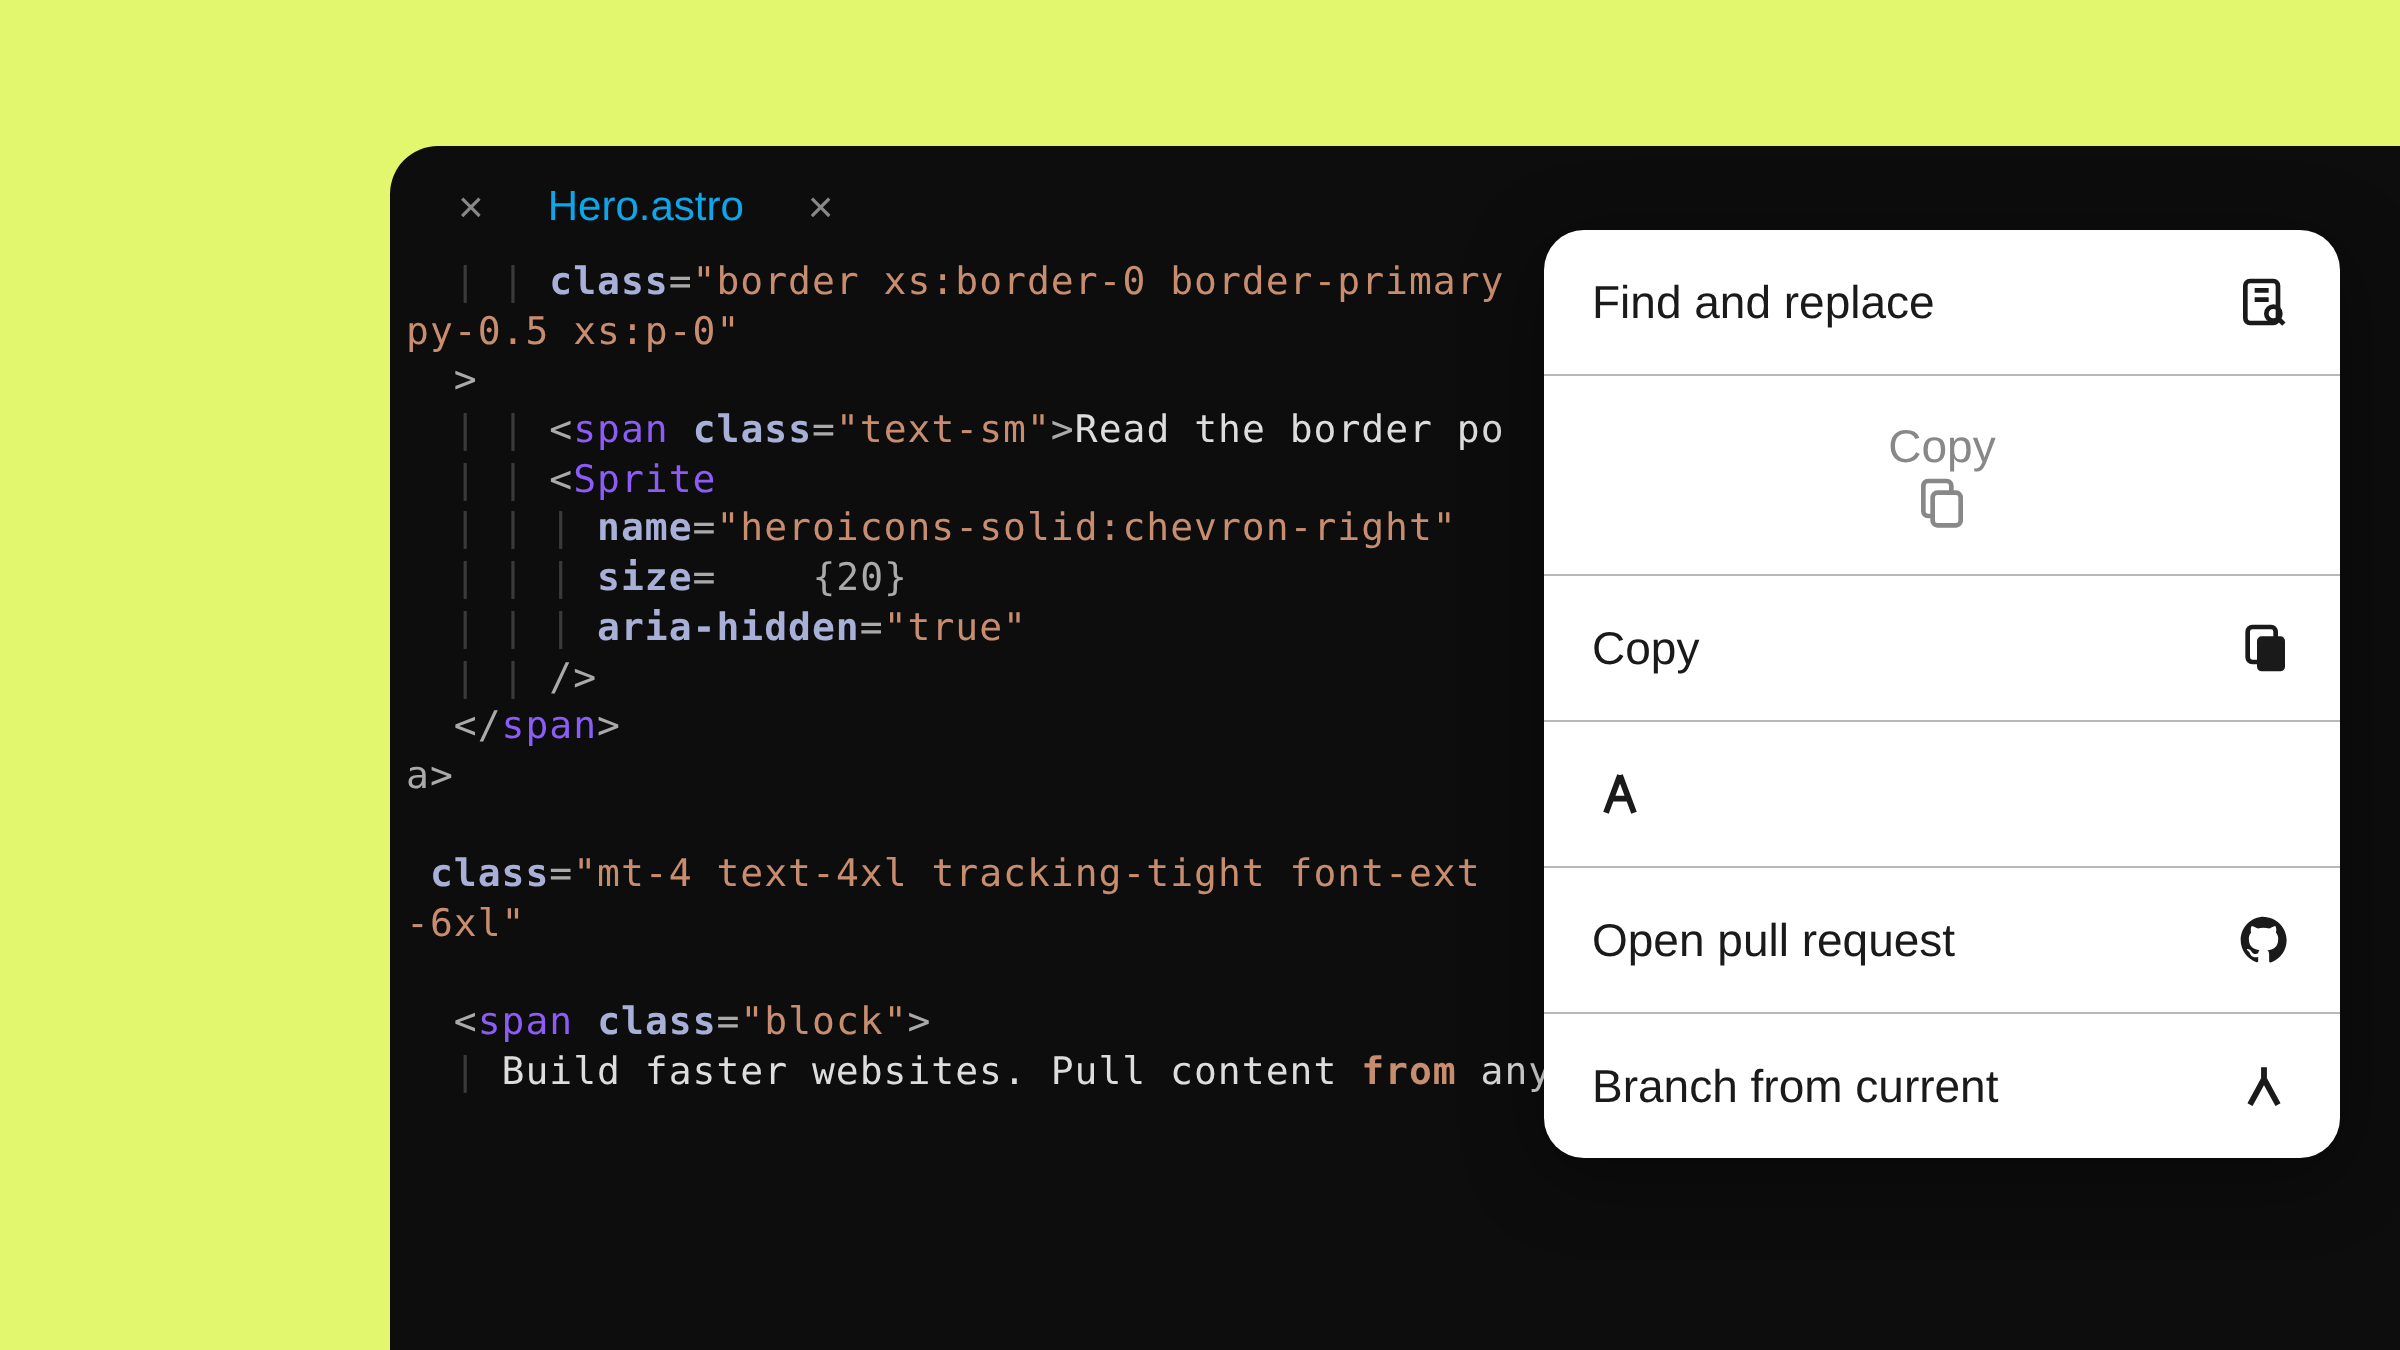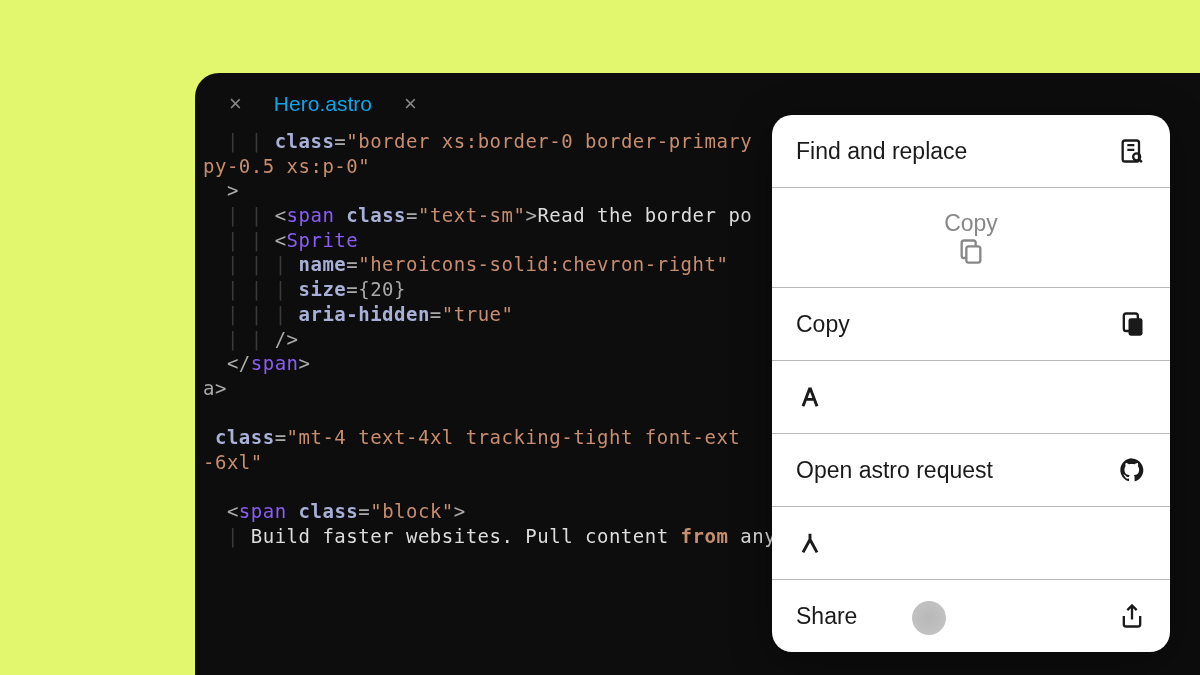--- a/index.html
+++ b/index.html
@@ -46,21 +46,21 @@
       color: #aaa;
       white-space: pre;
       letter-spacing: 0.5px;
     }
     .guide { color: #3a3a3a; }
     .attr { color: #a8b0d8; font-weight: bold; }
     .eq { color: #aaa; }
     .str { color: #c88d6f; }
     .tag { color: #aaa; }
     .tagname { color: #8b5cf6; }
-    .brace { color: #aaa; }
+    .brace { color: #aaa; margin-left: 48px; }
     .kw { color: #c88d6f; font-weight: bold; }
     .txt { color: #ddd; }
     
     .context-menu {
       position: absolute;
       right: 30px;
       top: 115px;
       width: 398px;
       background: #ffffff;
       border-radius: 20px;
@@ -158,36 +158,28 @@
     </span>
   </div>
   <div class="menu-item">
     <span class="menu-icon">
       <svg viewBox="0 0 24 24" fill="none" stroke="#1a1a1a" stroke-width="2.5">
           <path d="M12 4 L6 20 M12 4 L18 20 M8 14 L16 14"></path>
         </svg>
     </span>
   </div>
   <div class="menu-item">
-    <span>Open astro request</span>
+    <span>Open pull request</span>
     <span class="menu-icon">
       <svg viewBox="0 0 24 24" fill="#1a1a1a">
           <path d="M12 2C6.5 2 2 6.5 2 12c0 4.4 2.9 8.2 6.8 9.5.5.1.7-.2.7-.5v-1.7c-2.8.6-3.4-1.3-3.4-1.3-.5-1.2-1.1-1.5-1.1-1.5-.9-.6.1-.6.1-.6 1 .1 1.5 1 1.5 1 .9 1.5 2.3 1.1 2.9.8.1-.6.3-1.1.6-1.3-2.2-.3-4.6-1.1-4.6-4.9 0-1.1.4-2 1-2.7-.1-.3-.4-1.3.1-2.7 0 0 .8-.3 2.7 1 .8-.2 1.7-.3 2.5-.3s1.7.1 2.5.3c1.9-1.3 2.7-1 2.7-1 .5 1.4.2 2.4.1 2.7.6.7 1 1.6 1 2.7 0 3.8-2.3 4.7-4.6 4.9.4.3.7.9.7 1.9v2.8c0 .3.2.6.7.5 4-1.3 6.8-5.1 6.8-9.5 0-5.5-4.5-10-10-10z"></path>
         </svg>
     </span>
   </div>
   <div class="menu-item">
+    <span>Branch from current</span>
     <span class="menu-icon">
       <svg viewBox="0 0 24 24" fill="none" stroke="#1a1a1a" stroke-width="2.5">
           <path d="M12 4 L12 9 M12 9 L6 20 M12 9 L18 20"></path>
         </svg>
     </span>
   </div>
-  <div class="menu-item">
-    <span>Share</span>
-    <span class="menu-icon">
-      <svg viewBox="0 0 24 24" fill="none" stroke="#1a1a1a" stroke-width="2">
-          <path d="M12 3v12M8 7l4-4 4 4M5 12v7a2 2 0 0 0 2 2h10a2 2 0 0 0 2-2v-7"></path>
-        </svg>
-    </span>
-    <div class="touch-dot"></div>
-  </div>
 </div>
 
 </body></html>

